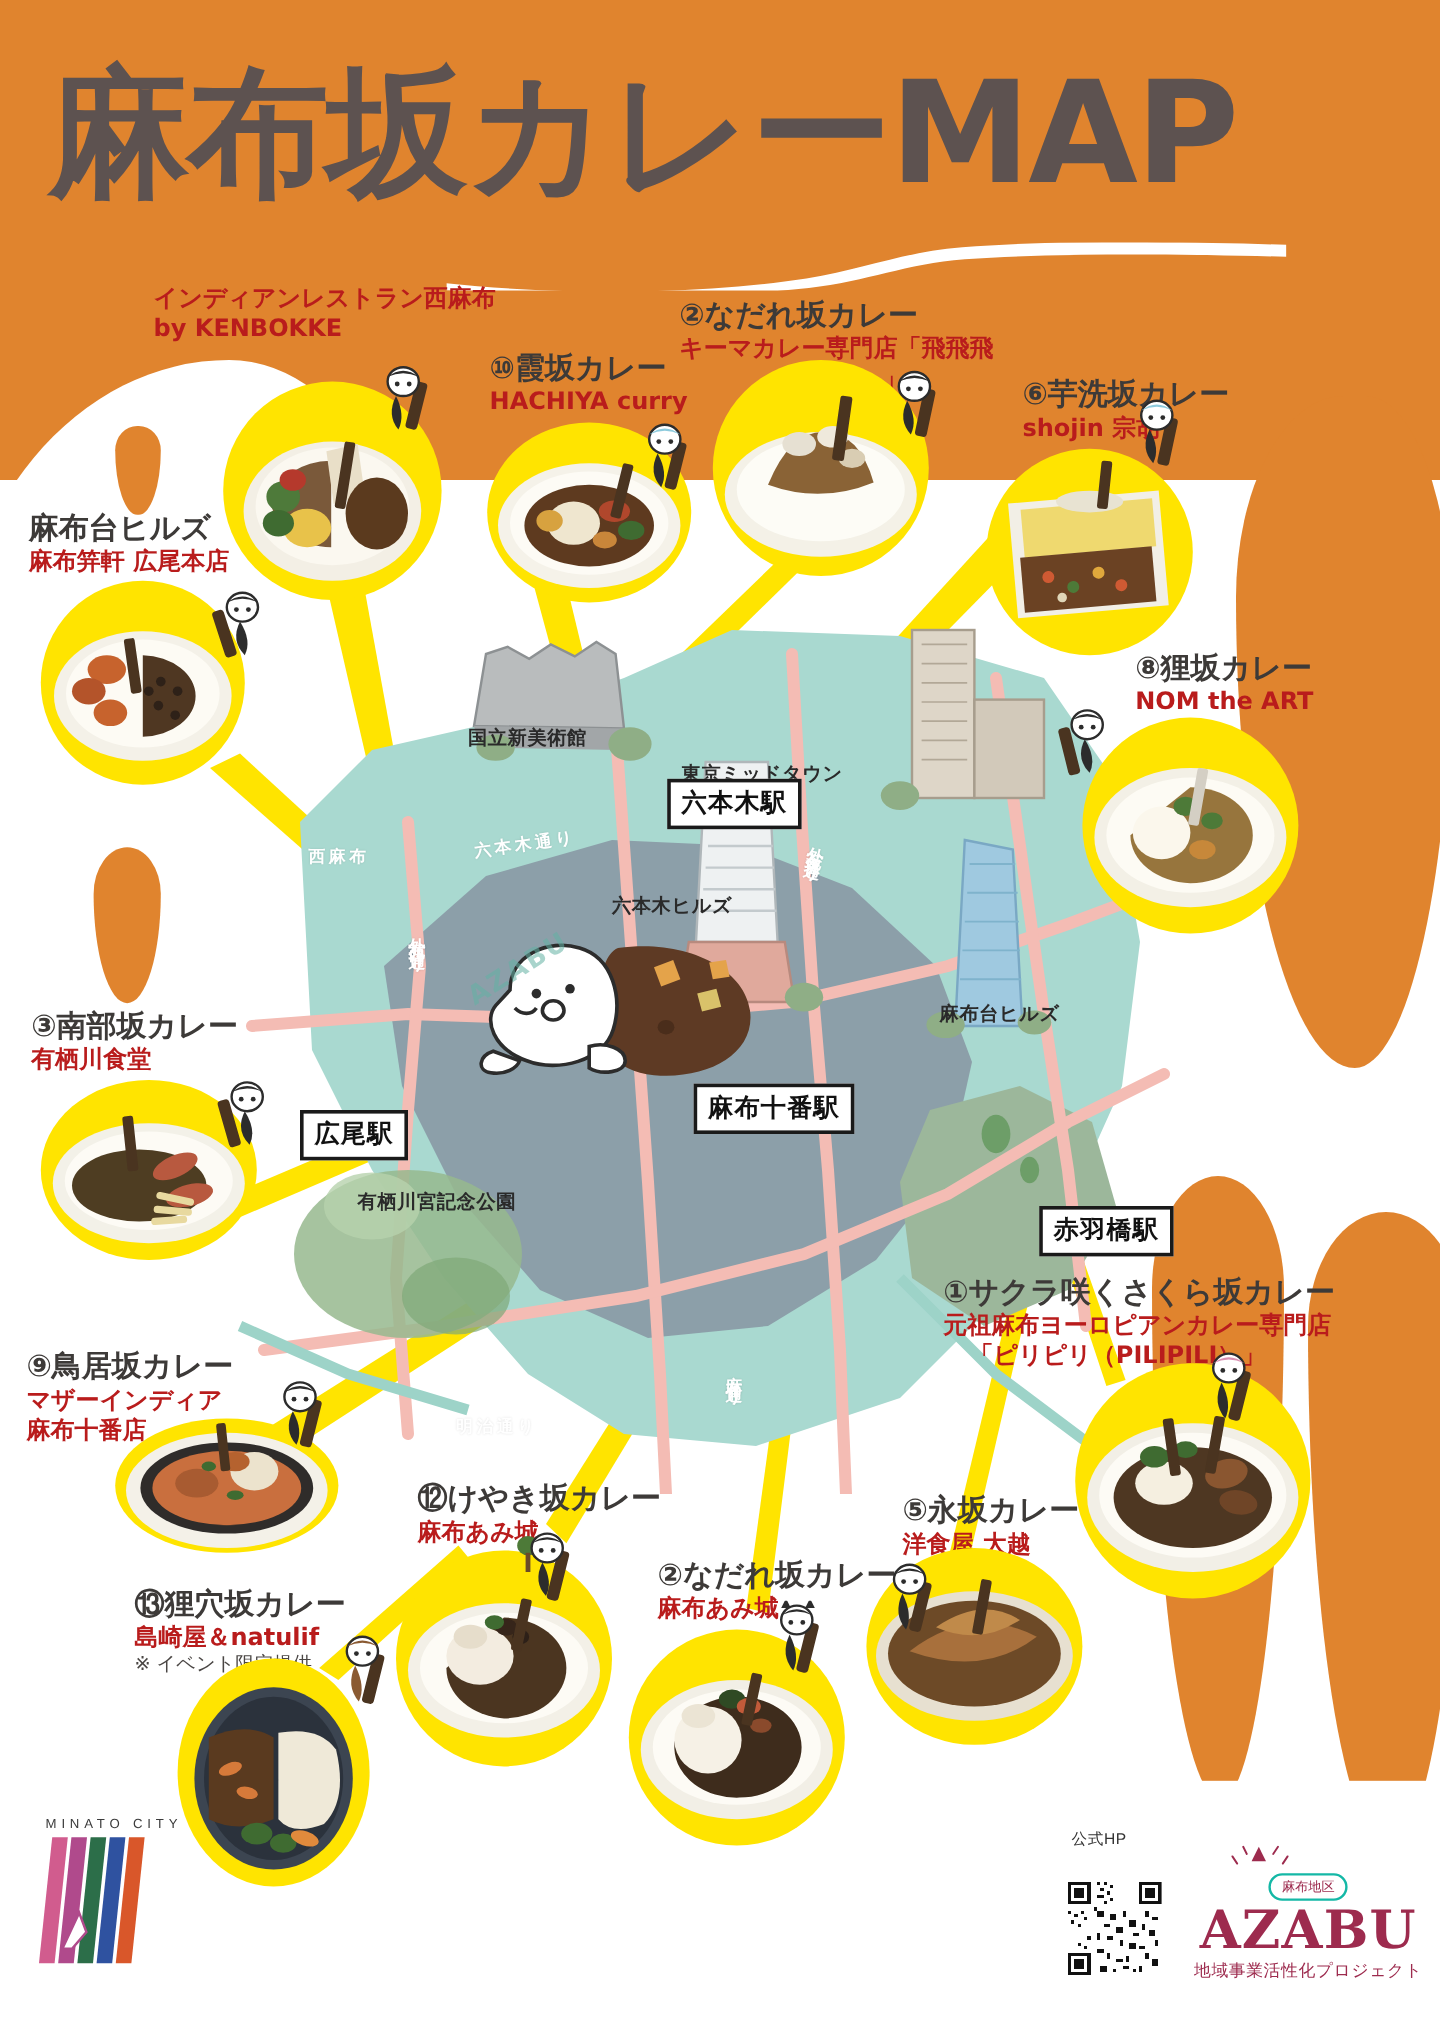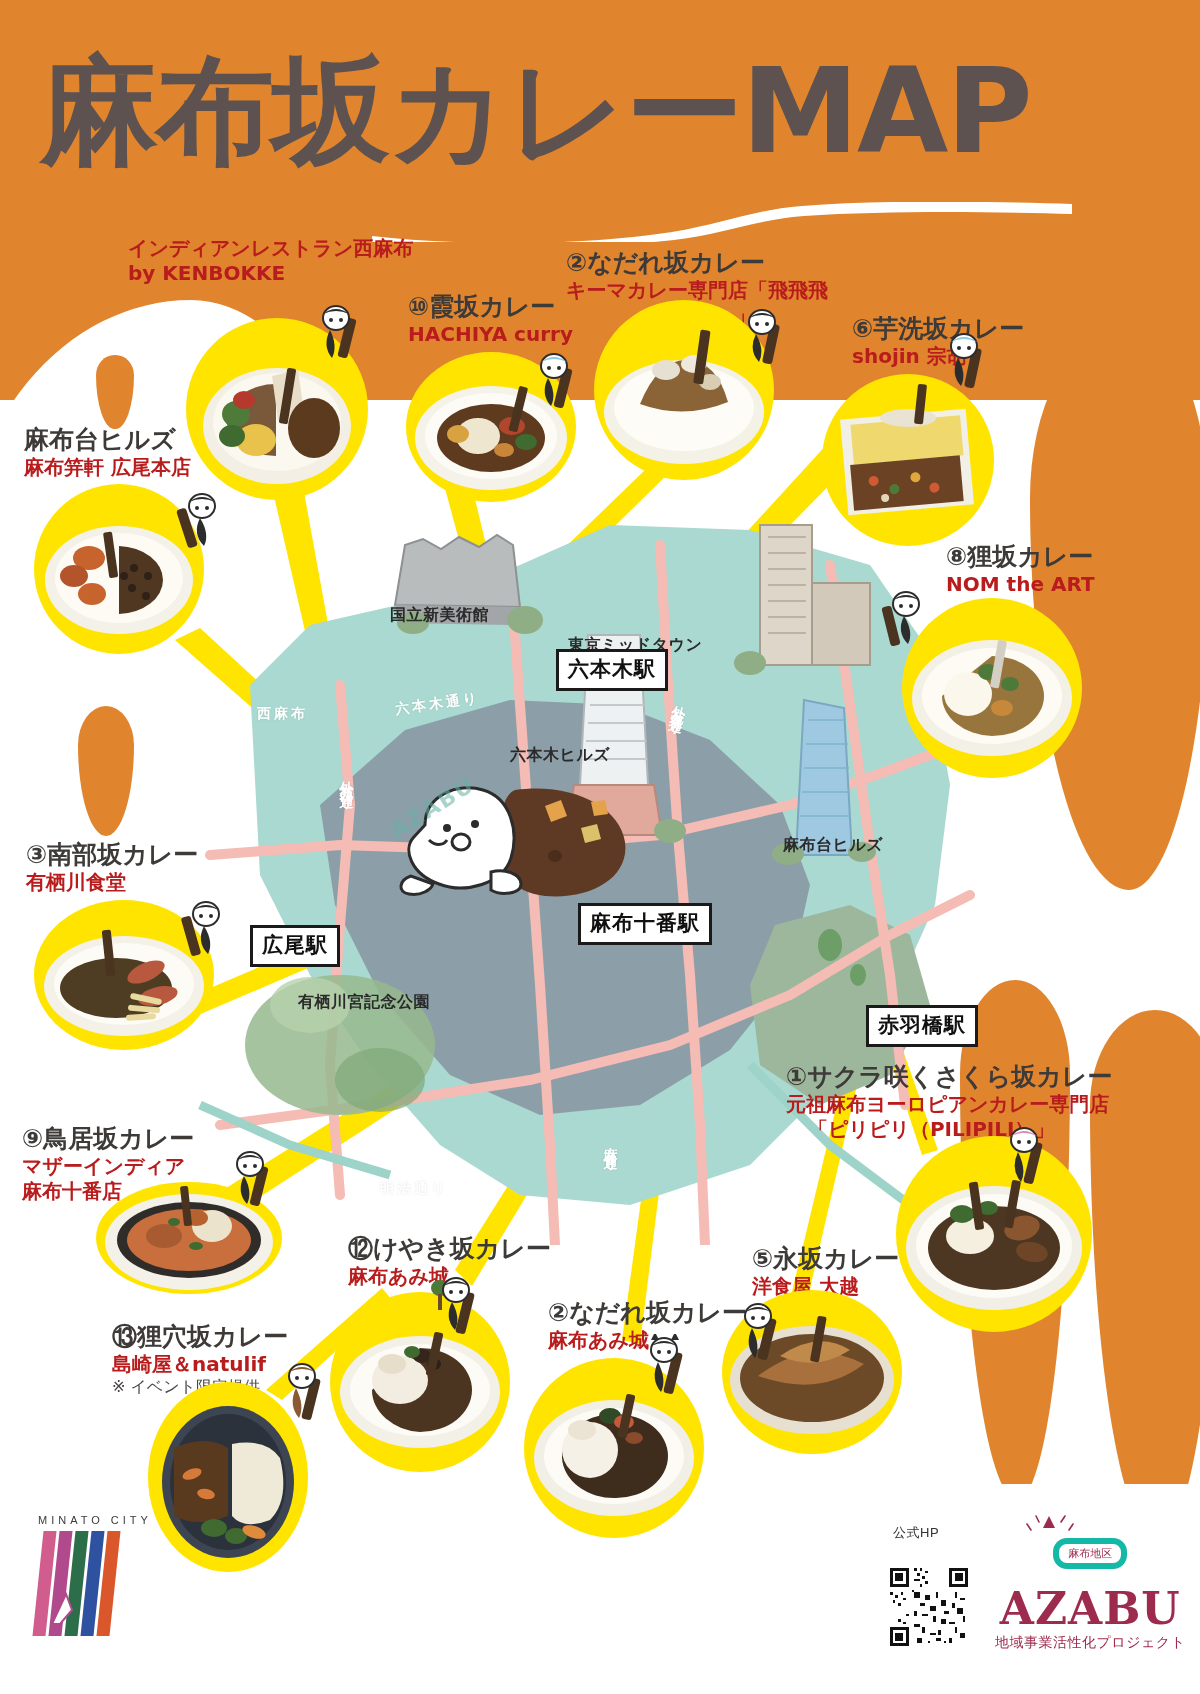--- a/index.html
+++ b/index.html
@@ -116,22 +116,22 @@
   }
   .minato-bars{display:flex;gap:3px;height:105px;transform:skewX(-6deg);}
   .minato-bars i{display:block;width:13px;height:100%;}
   .koshiki{
     position:absolute;left:893px;bottom:152px;font-size:13px;color:#333;
     font-family:"Liberation Sans",sans-serif;letter-spacing:.5px;
   }
   .qr{position:absolute;left:890px;bottom:48px;width:78px;height:78px;background:#fff;}
   .azabu{position:absolute;left:995px;bottom:42px;text-align:center;}
   .azabu-badge{
-    display:inline-block;border:6px solid #14b8a6;border-radius:14px;
-    font-size:11px;color:#9d2b4e;padding:2px 9px;margin-bottom:18px;
+    display:inline-block;border:2px solid #14b8a6;border-radius:14px;
+    font-size:11px;color:#9d2b4e;padding:2px 9px;margin-bottom:3px;
     font-family:"DejaVu Sans",sans-serif;
   }
   .azabu-main{
     font-size:44px;font-weight:bold;color:#9d2b4e;letter-spacing:1px;line-height:1;
     font-family:"DejaVu Serif","Liberation Serif",serif;
   }
   .azabu-sub{
     font-size:14px;color:#9d2b4e;letter-spacing:.5px;margin-top:3px;
     font-family:"DejaVu Sans",sans-serif;
   }

